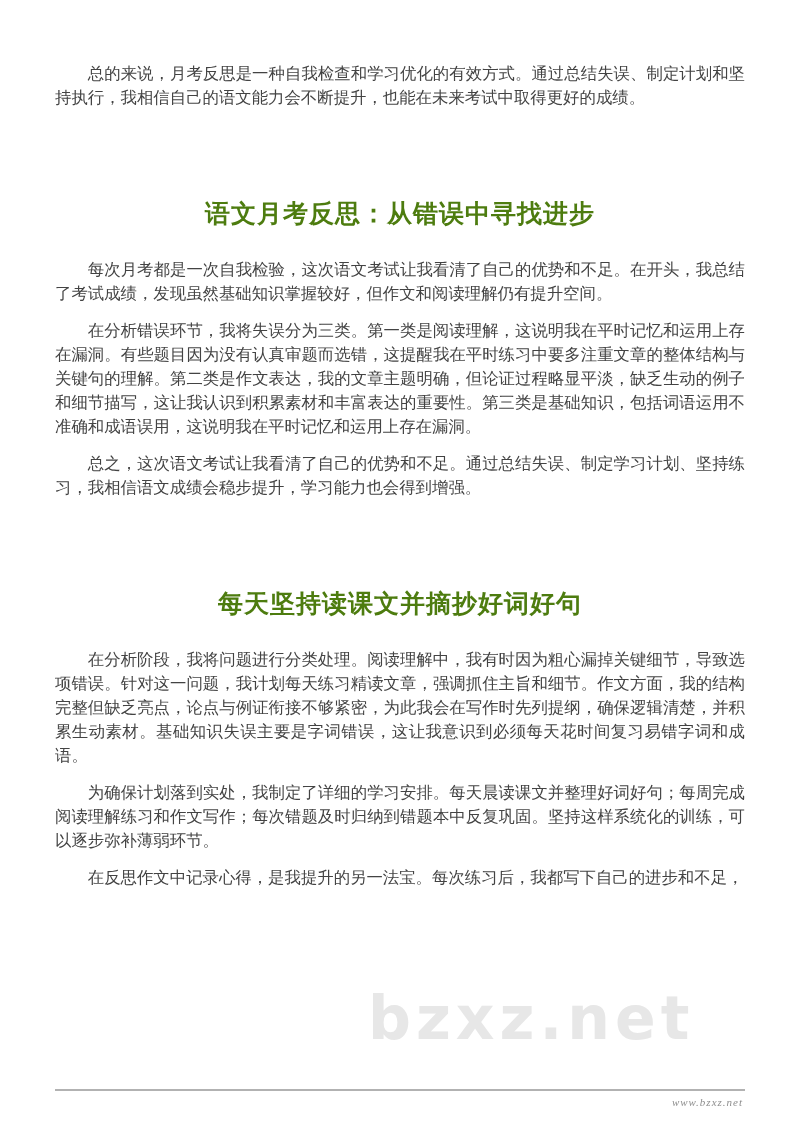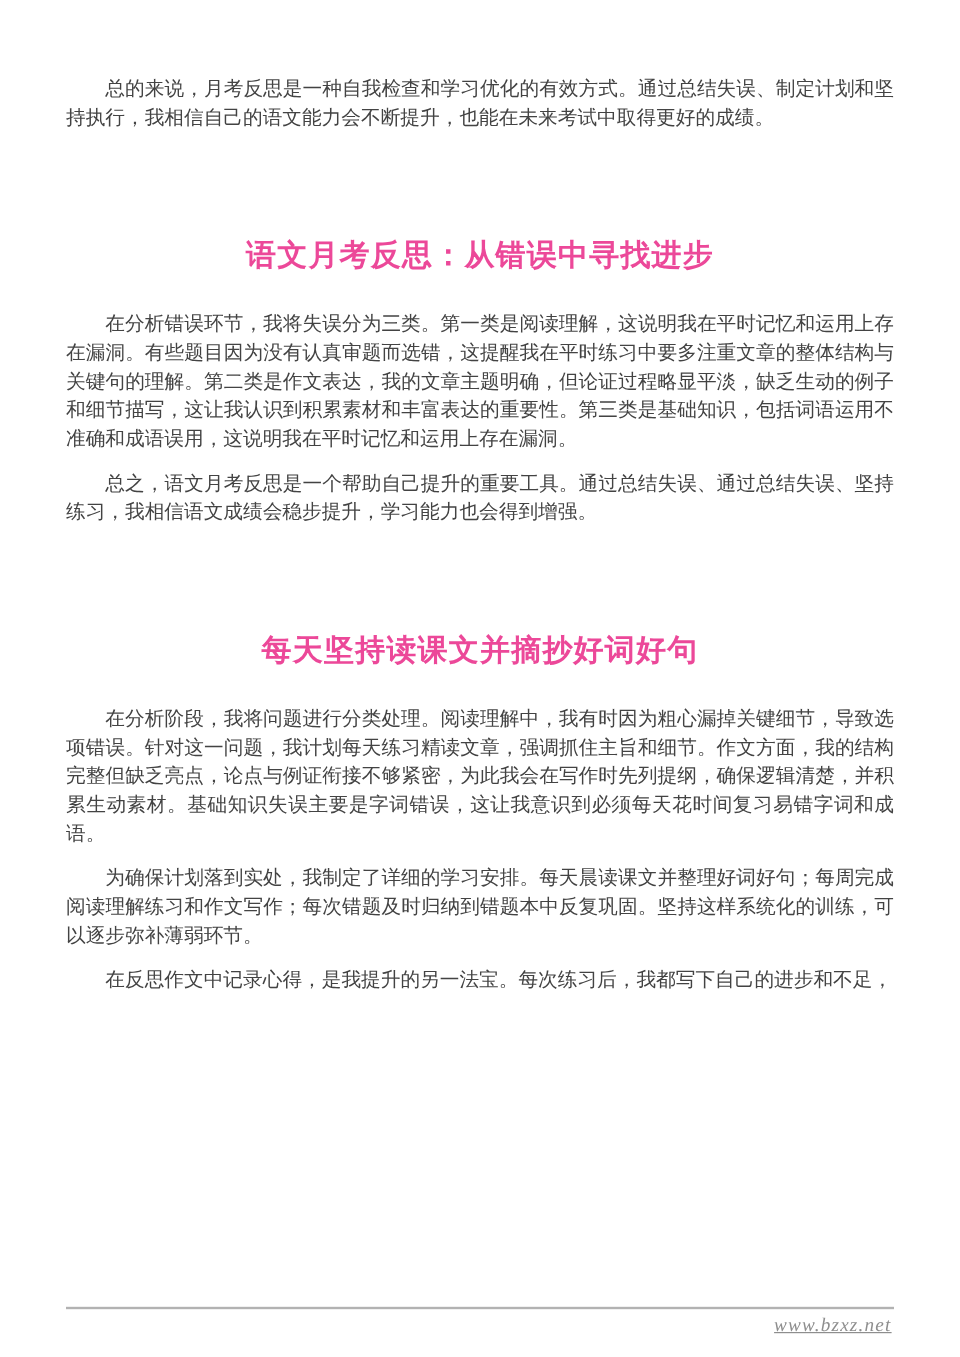--- a/index.html
+++ b/index.html
@@ -31,21 +31,21 @@
     text-indent: 2em;
   }
   .para.no-indent { text-indent: 0; }
 
   .heading {
     font-family: "Liberation Sans", "DejaVu Sans", sans-serif;
     font-size: 25px;
     line-height: 34px;
     font-weight: bold;
     text-align: center;
-    color: #ec4899;
+    color: #4d7c0f;
     letter-spacing: 1px;
     margin: 86px 0 28px 0;
   }
 
   .watermark {
     position: absolute;
     left: 368px;
     top: 988px;
     z-index: 1;
     font-family: "DejaVu Sans", "Liberation Sans", sans-serif;
@@ -68,40 +68,41 @@
   }
   .footer-rule {
     margin: 4px 55px 0 55px;
     border-top: 2px solid #b2b2b2;
   }
   .footer-site {
     margin: 5px 57px 0 0;
     text-align: right;
     font-family: "Liberation Serif", "DejaVu Serif", serif;
     font-style: italic;
-    font-size: 16px;
+    font-size: 11px;
     color: #8e8e8e;
     letter-spacing: 1px;
-    text-decoration: underline;
   }
 </style>
 </head>
 <body>
 
 <div class="page">
 
+  <div class="watermark">bzxz.net</div>
 
   <div class="content">
 
     <p class="para">总的来说，月考反思是一种自我检查和学习优化的有效方式。通过总结失误、制定计划和坚持执行，我相信自己的语文能力会不断提升，也能在未来考试中取得更好的成绩。</p>
 
     <h1 class="heading">语文月考反思：从错误中寻找进步</h1>
 
+    <p class="para">每次月考都是一次自我检验，这次语文考试让我看清了自己的优势和不足。在开头，我总结了考试成绩，发现虽然基础知识掌握较好，但作文和阅读理解仍有提升空间。</p>
     <p class="para">在分析错误环节，我将失误分为三类。第一类是阅读理解，这说明我在平时记忆和运用上存在漏洞。有些题目因为没有认真审题而选错，这提醒我在平时练习中要多注重文章的整体结构与关键句的理解。第二类是作文表达，我的文章主题明确，但论证过程略显平淡，缺乏生动的例子和细节描写，这让我认识到积累素材和丰富表达的重要性。第三类是基础知识，包括词语运用不准确和成语误用，这说明我在平时记忆和运用上存在漏洞。</p>
-    <p class="para">总之，语文月考反思是一个帮助自己提升的重要工具。通过总结失误、通过总结失误、坚持练习，我相信语文成绩会稳步提升，学习能力也会得到增强。</p>
+    <p class="para">总之，这次语文考试让我看清了自己的优势和不足。通过总结失误、制定学习计划、坚持练习，我相信语文成绩会稳步提升，学习能力也会得到增强。</p>
 
     <h1 class="heading">每天坚持读课文并摘抄好词好句</h1>
 
     <p class="para">在分析阶段，我将问题进行分类处理。阅读理解中，我有时因为粗心漏掉关键细节，导致选项错误。针对这一问题，我计划每天练习精读文章，强调抓住主旨和细节。作文方面，我的结构完整但缺乏亮点，论点与例证衔接不够紧密，为此我会在写作时先列提纲，确保逻辑清楚，并积累生动素材。基础知识失误主要是字词错误，这让我意识到必须每天花时间复习易错字词和成语。</p>
     <p class="para">为确保计划落到实处，我制定了详细的学习安排。每天晨读课文并整理好词好句；每周完成阅读理解练习和作文写作；每次错题及时归纳到错题本中反复巩固。坚持这样系统化的训练，可以逐步弥补薄弱环节。</p>
     <p class="para">在反思作文中记录心得，是我提升的另一法宝。每次练习后，我都写下自己的进步和不足，</p>
 
   </div>
 
   <div class="footer">

